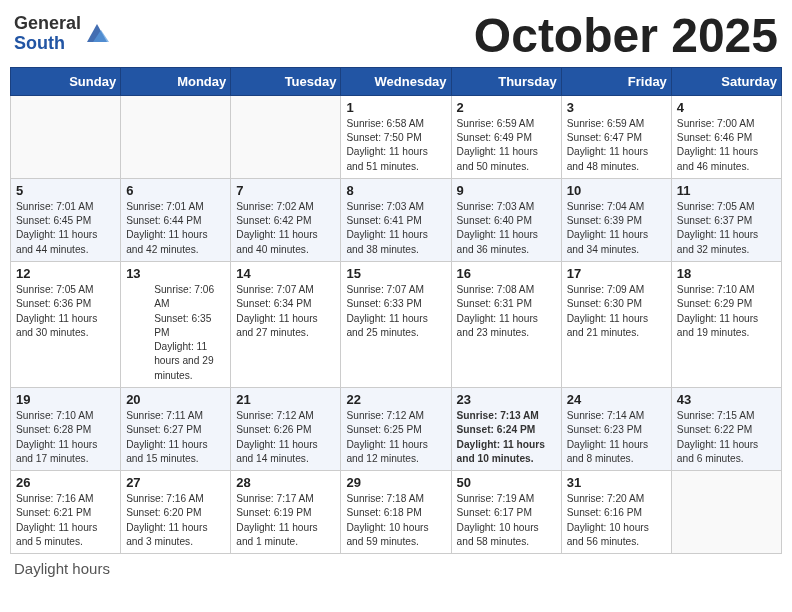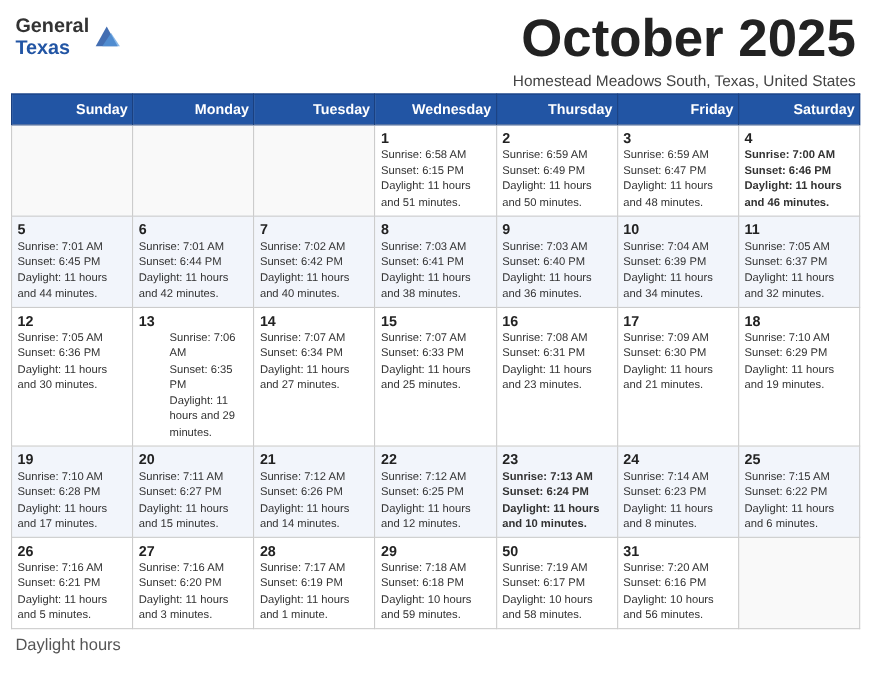--- a/index.html
+++ b/index.html
@@ -100,31 +100,30 @@
     }
   </style>
 </head>
 <body>
 
 <div class="header">
   <div class="logo">
     <div>
       <div class="logo-text">
         <span class="logo-general">General</span><br>
-        <span class="logo-blue">Texas</span>
+        <span class="logo-blue">South</span>
       </div>
     </div>
     <svg class="logo-icon" viewBox="0 0 28 28">
       <polygon points="4,22 14,4 24,22" fill="#2255a4" opacity="0.85"></polygon>
       <polygon points="10,22 18,10 26,22" fill="#5599dd" opacity="0.7"></polygon>
     </svg>
   </div>
   <div class="title-block">
     <div class="month-title">October 2025</div>
-    <div class="subtitle">Homestead Meadows South, Texas, United States</div>
   </div>
 </div>
 
 <table class="calendar">
   <thead>
     <tr>
     <th>Sunday</th>
         <th>Monday</th>
         <th>Tuesday</th>
         <th>Wednesday</th>
@@ -134,38 +133,38 @@
       </tr>
   </thead>
   <tbody id="calendar-body">
   <tr>
         <td class="empty-cell"></td>
         <td class="empty-cell"></td>
         <td class="empty-cell"></td>
         <td>
           <span class="day-number">1</span>
           <div class="day-info" style="white-space: pre-line;">Sunrise: 6:58 AM
-Sunset: 6:15 PM
+Sunset: 7:50 PM
 Daylight: 11 hours and 51 minutes.</div>
         </td>
         <td>
           <span class="day-number">2</span>
           <div class="day-info" style="white-space: pre-line;">Sunrise: 6:59 AM
 Sunset: 6:49 PM
 Daylight: 11 hours and 50 minutes.</div>
         </td>
         <td>
           <span class="day-number">3</span>
           <div class="day-info" style="white-space: pre-line;">Sunrise: 6:59 AM
 Sunset: 6:47 PM
 Daylight: 11 hours and 48 minutes.</div>
         </td>
         <td>
           <span class="day-number">4</span>
-          <div class="day-info" style="white-space: pre-line; font-weight: bold;">Sunrise: 7:00 AM
+          <div class="day-info" style="white-space: pre-line;">Sunrise: 7:00 AM
 Sunset: 6:46 PM
 Daylight: 11 hours and 46 minutes.</div>
         </td>
       </tr>
       <tr>
         <td>
           <span class="day-number">5</span>
           <div class="day-info" style="white-space: pre-line;">Sunrise: 7:01 AM
 Sunset: 6:45 PM
 Daylight: 11 hours and 44 minutes.</div>
@@ -282,21 +281,21 @@
 Sunset: 6:24 PM
 Daylight: 11 hours and 10 minutes.</div>
         </td>
         <td>
           <span class="day-number">24</span>
           <div class="day-info" style="white-space: pre-line;">Sunrise: 7:14 AM
 Sunset: 6:23 PM
 Daylight: 11 hours and 8 minutes.</div>
         </td>
         <td>
-          <span class="day-number">25</span>
+          <span class="day-number">43</span>
           <div class="day-info" style="white-space: pre-line;">Sunrise: 7:15 AM
 Sunset: 6:22 PM
 Daylight: 11 hours and 6 minutes.</div>
         </td>
       </tr>
       <tr>
         <td>
           <span class="day-number">26</span>
           <div class="day-info" style="white-space: pre-line;">Sunrise: 7:16 AM
 Sunset: 6:21 PM

